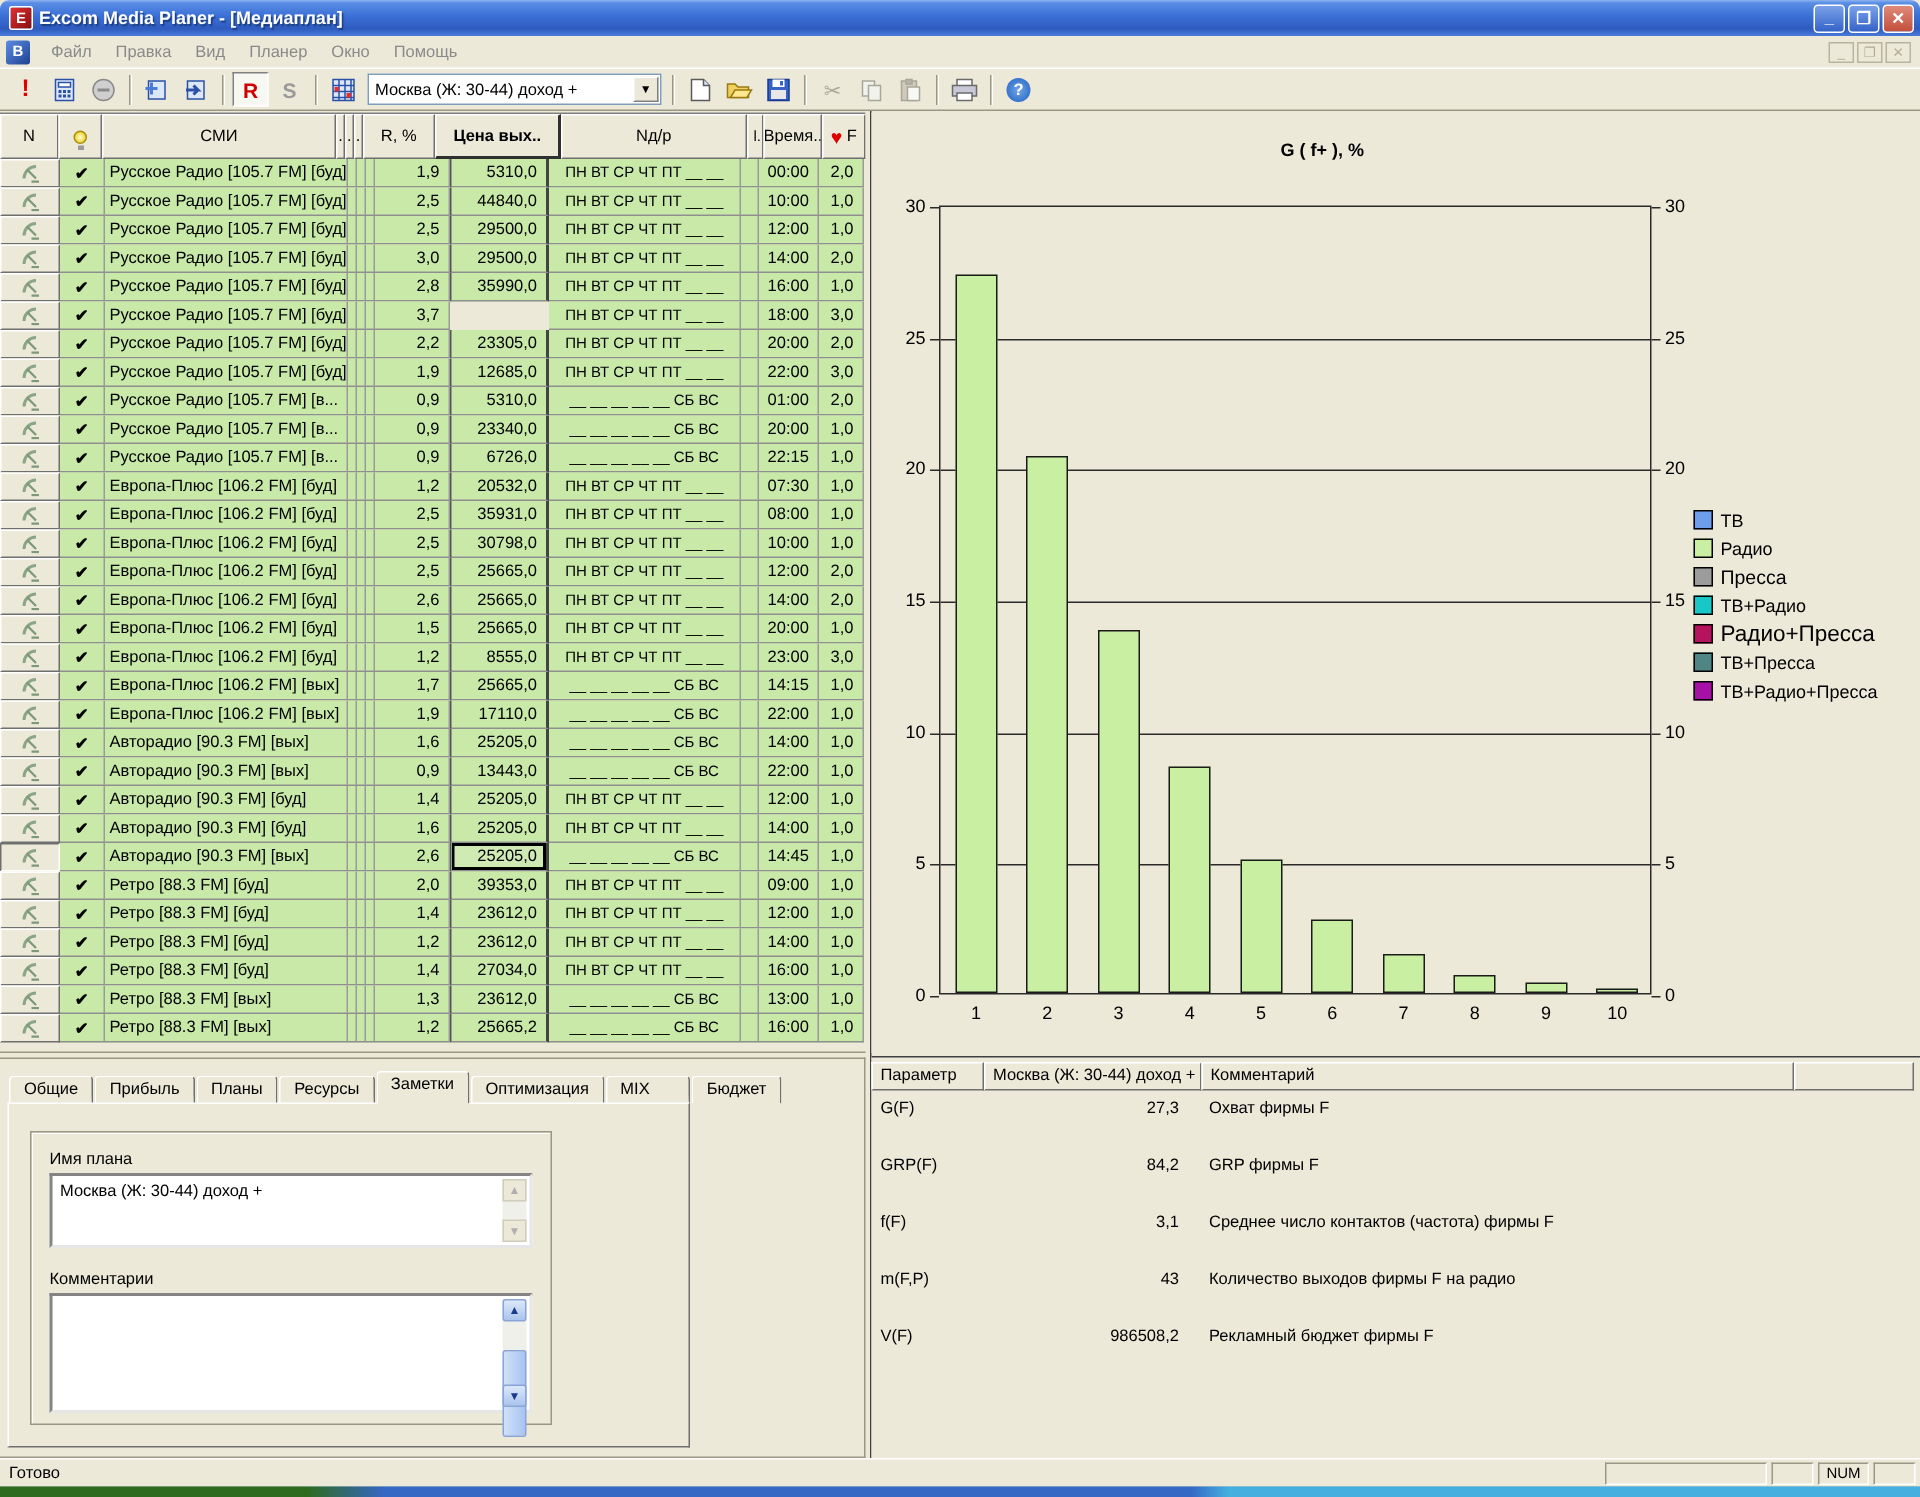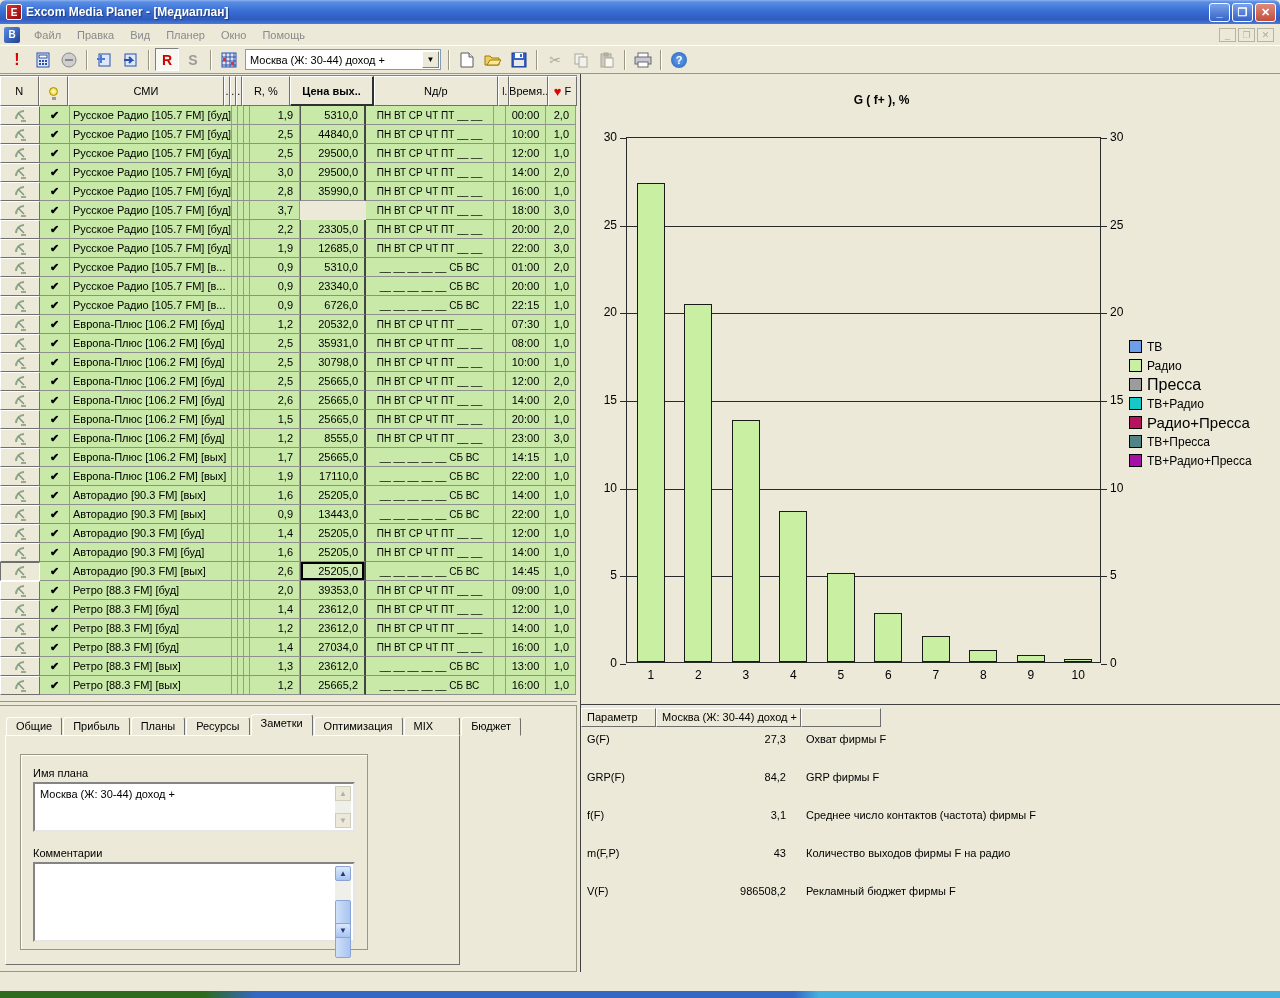--- a/index.html
+++ b/index.html
@@ -985,21 +985,21 @@
         <div class="leg-item">
           <div class="leg-sw" style="background: rgb(109, 158, 235);"></div>
           <div style="font-size: 12px;">ТВ</div>
         </div>
         <div class="leg-item">
           <div class="leg-sw" style="background: rgb(201, 240, 162);"></div>
           <div style="font-size: 12px;">Радио</div>
         </div>
         <div class="leg-item">
           <div class="leg-sw" style="background: rgb(156, 156, 156);"></div>
-          <div style="font-size: 16px;">Пресса</div>
+          <div style="font-size: 13px;">Пресса</div>
         </div>
         <div class="leg-item">
           <div class="leg-sw" style="background: rgb(24, 200, 200);"></div>
           <div style="font-size: 12px;">ТВ+Радио</div>
         </div>
         <div class="leg-item">
           <div class="leg-sw" style="background: rgb(182, 19, 94);"></div>
           <div style="font-size: 15px;">Радио+Пресса</div>
         </div>
         <div class="leg-item">
@@ -1045,20 +1045,21 @@
           </div>
         </div>
       </div>
     </div>
   </div>
 
   <div class="params-panel">
     <div class="ph-row">
       <div class="ph" style="width:75px;">Параметр</div>
       <div class="ph" style="width:145px;">Москва (Ж: 30-44) доход +</div>
+      <div class="ph" style="width:395px;">Комментарий</div>
       <div class="ph" style="width:80px;"></div>
     </div>
     <div style="position:relative;">
         <div class="p-row" style="top: 0px;">
           <div class="p-name">G(F)</div>
           <div class="p-val">27,3</div>
           <div class="p-com">Охват фирмы F</div>
         </div>
         <div class="p-row" style="top: 38px;">
           <div class="p-name">GRP(F)</div>
@@ -1076,14 +1077,21 @@
           <div class="p-com">Количество выходов фирмы F на радио</div>
         </div>
         <div class="p-row" style="top: 152px;">
           <div class="p-name">V(F)</div>
           <div class="p-val">986508,2</div>
           <div class="p-com">Рекламный бюджет фирмы F</div>
         </div>
       </div>
   </div>
 
+  <div class="statusbar">
+    <span class="status-ready">Готово</span>
+    <span class="spanel" style="width:108px;"></span>
+    <span class="spanel" style="width:28px;"></span>
+    <span class="spanel" style="width:34px;">NUM</span>
+    <span class="spanel" style="width:28px;"></span>
+  </div>
 </div>
 <div class="desktop-strip"></div>
 
 </body></html>

